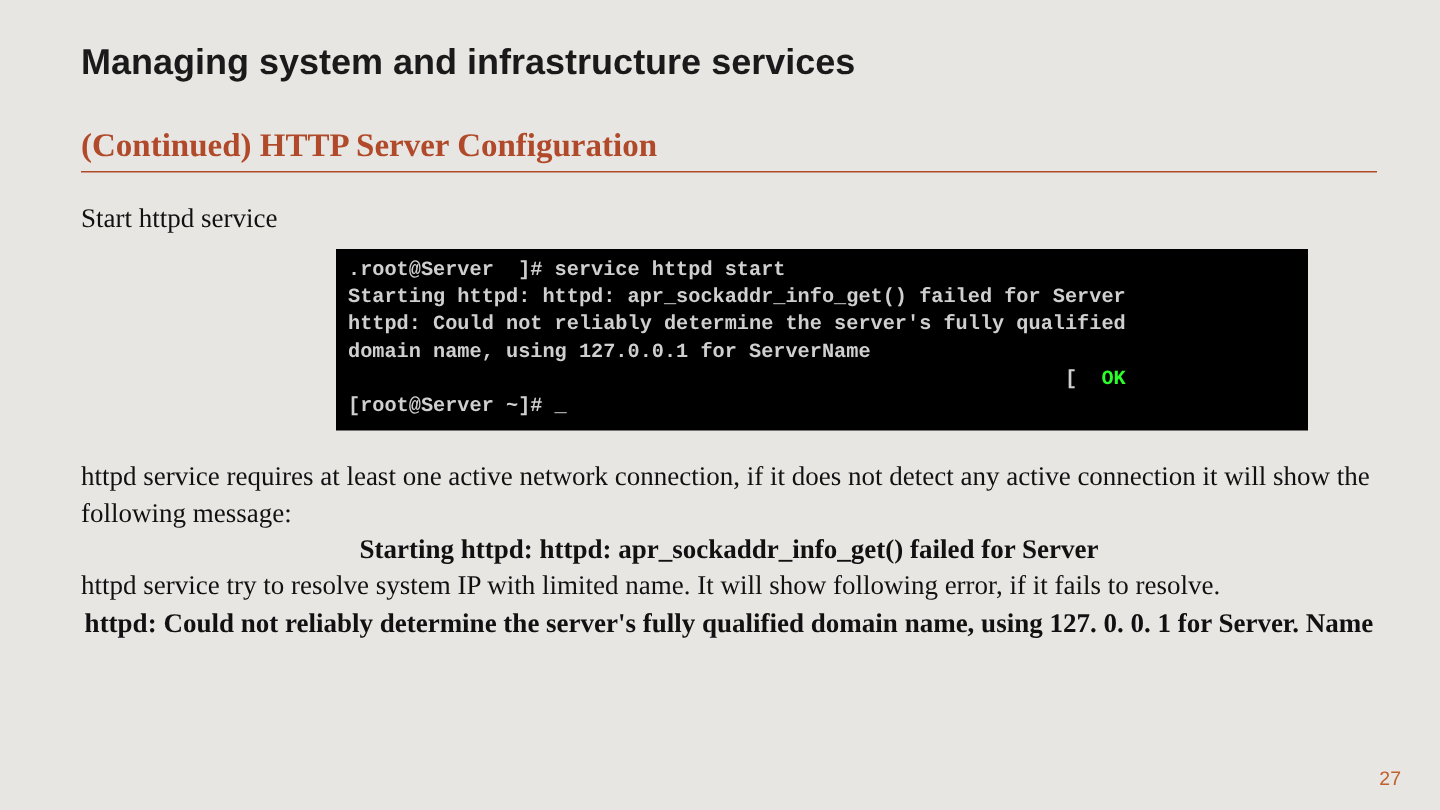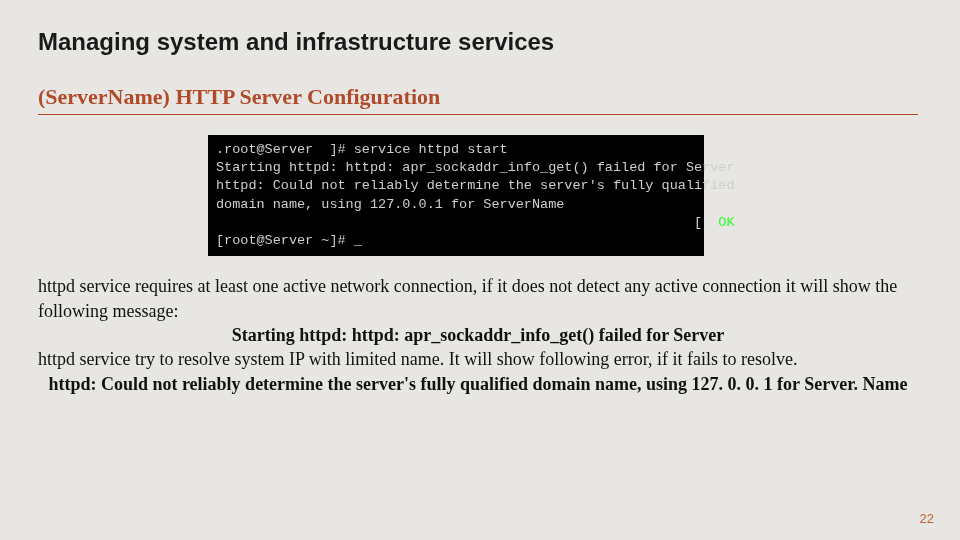--- a/index.html
+++ b/index.html
@@ -4,21 +4,21 @@
 <style>
   * { box-sizing: border-box; margin: 0; padding: 0; }
   html, body { width: 960px; height: 540px; }
   body {
     background: #e8e6e3;
     font-family: Georgia, 'Times New Roman', serif;
     position: relative;
     overflow: hidden;
   }
   .slide {
-    padding: 28px 42px 20px 38px;
+    padding: 28px 42px 20px 54px;
     height: 100%;
     position: relative;
   }
   .title {
     font-family: Arial, Helvetica, sans-serif;
     font-weight: 700;
     font-size: 24px;
     color: #1a1a1a;
     margin-bottom: 28px;
   }
@@ -37,23 +37,24 @@
     color: #111;
     margin-bottom: 10px;
   }
   .terminal {
     background: #000;
     color: #cfcfcf;
     font-family: 'Courier New', monospace;
     font-size: 13.5px;
     line-height: 1.35;
     padding: 6px 8px 6px 8px;
-    width: 496px;
+    width: 648px;
     margin: 0 0 18px 170px;
     white-space: pre;
+    font-weight: bold;
   }
   .terminal .ok { color: #2aff2a; }
   .para {
     font-size: 18px;
     color: #111;
     line-height: 1.35;
   }
   .para .bold { font-weight: 700; }
   .para .center { display:block; text-align:center; }
   .page-num {
@@ -65,32 +66,33 @@
     color: #c1612f;
   }
 </style>
 </head>
 <body>
 
 <div class="slide">
 
   <h1 class="title">Managing system and infrastructure services</h1>
 
-  <h2 class="subheading">(ServerName) HTTP Server Configuration</h2>
+  <h2 class="subheading">(Continued) HTTP Server Configuration</h2>
 
+  <p class="body-line">Start httpd service</p>
 
   <div class="terminal"><span>.root@Server  ]# service httpd start</span>
 <span>Starting httpd: httpd: apr_sockaddr_info_get() failed for Server</span>
 <span>httpd: Could not reliably determine the server's fully qualified</span>
 <span>domain name, using 127.0.0.1 for ServerName</span>
 <span>                                                           [  </span><span class="ok">OK</span><span></span>
 <span>[root@Server ~]# _</span></div>
 
   <div class="para">
     <span>httpd service requires at least one active network connection, if it does not detect any active connection it will show the following message:</span><br>
     <span class="bold center">Starting httpd: httpd: apr_sockaddr_info_get() failed for Server</span>
     <span>httpd service try to resolve system IP with limited name. It will show following error, if it fails to resolve.</span><br>
     <span class="bold center">httpd: Could not reliably determine the server's fully qualified domain name, using 127. 0. 0. 1 for Server. Name</span>
   </div>
 
-  <div class="page-num">22</div>
+  <div class="page-num">27</div>
 
 </div>
 
 </body></html>

